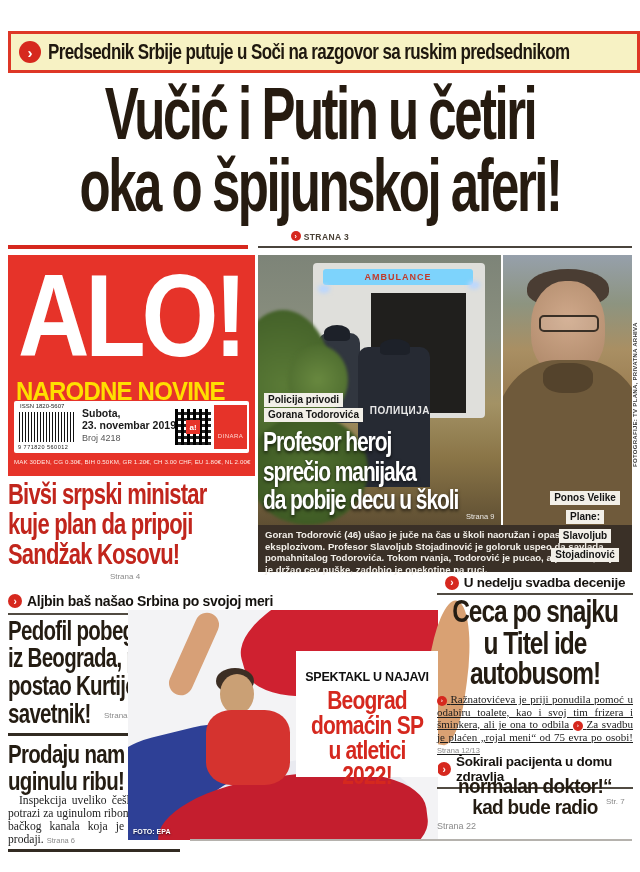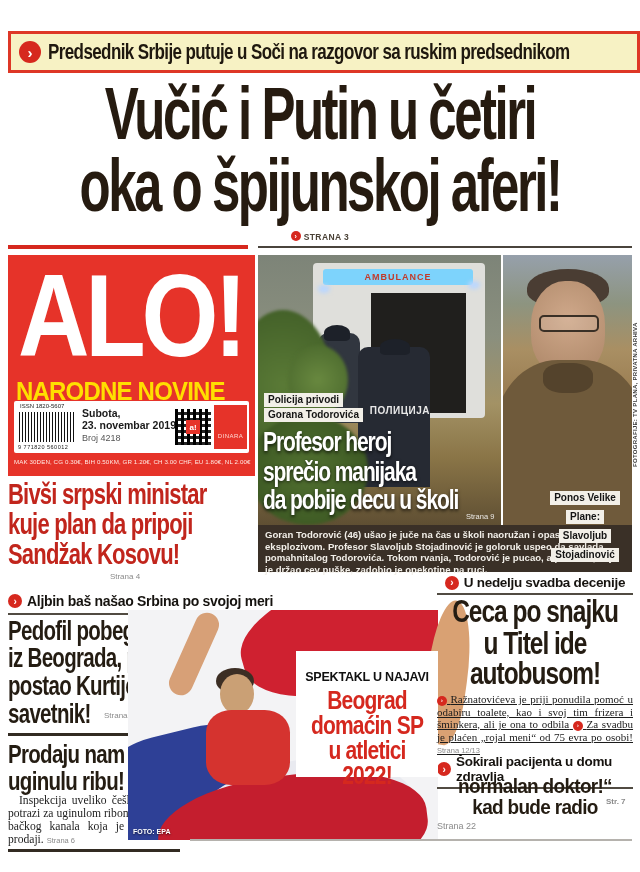--- a/index.html
+++ b/index.html
@@ -129,21 +129,21 @@
                  transform:scaleY(1.2);transform-origin:50% 0;}
   #strana22{left:437px;top:821px;font-size:9px;color:#8a8a8a;}
   #longline{left:190px;top:839px;width:442px;height:1.5px;background:#b5b2ad;}
 
   
   #ceca{left:437px;top:596px;width:196px;text-align:center;font-weight:bold;color:#241c12;font-size:24.5px;
         letter-spacing:-1px;line-height:24.5px;transform:scaleY(1.28);transform-origin:50% 0;z-index:2;}
   #cecabody{left:437px;top:693px;width:196px;font-size:11px;line-height:1.1;color:#1c1c1c;text-align:justify;z-index:2;}
   #doktor{left:437px;top:776px;width:196px;text-align:center;font-weight:bold;color:#241c12;font-size:19px;
         letter-spacing:-0.7px;line-height:19.5px;transform:scaleY(1.05);transform-origin:50% 0;}
-  #str7{left:606px;top:797px;font-size:8px;color:#8a8a8a;font-weight:bold;}
+  #str7{left:606px;top:797px;font-size:8px;color:#8a8a8a;}
 </style>
 </head>
 <body>
 
 <div class="page">
 
   <div id="banner" class="abs">
     <span class="cico big">›</span>
     <span class="txt">Predsednik Srbije putuje u Soči na razgovor sa ruskim predsednikom</span>
   </div>

